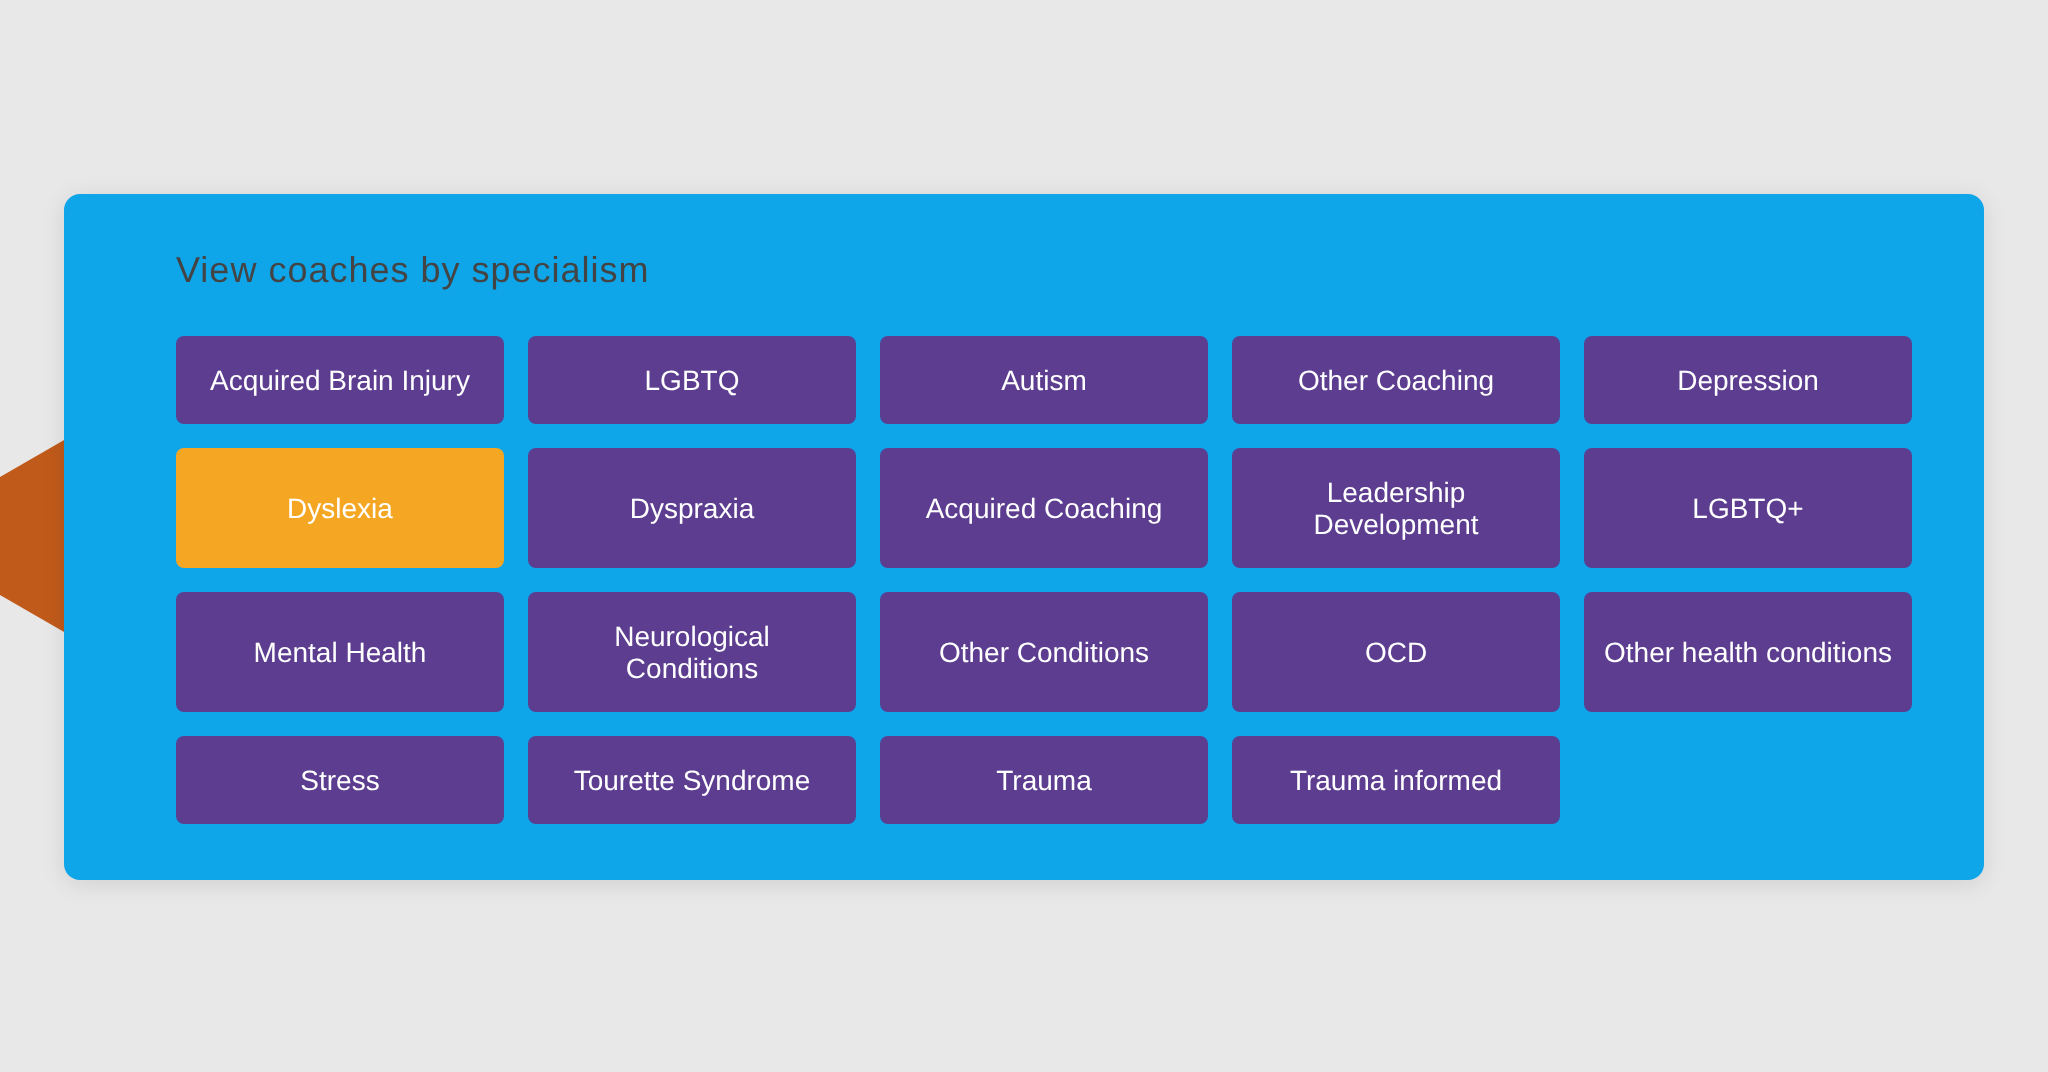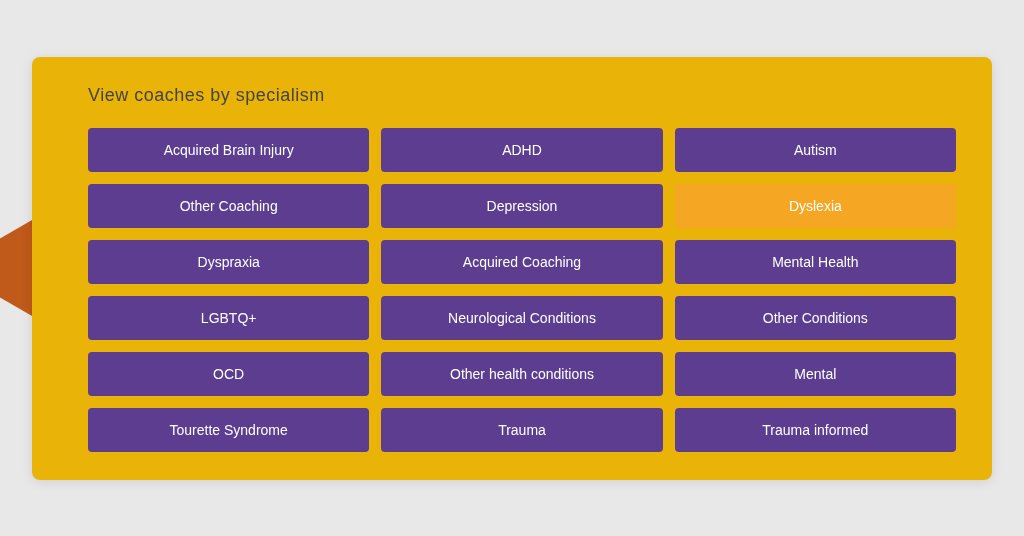--- a/index.html
+++ b/index.html
@@ -39,38 +39,38 @@
     }
 
     .hexagon-decoration svg {
       width: 100%;
       height: 100%;
     }
 
     .card {
       position: relative;
       z-index: 1;
-      background: #eab308;
+      background: #0ea5e9;
       border-radius: 8px;
       padding: 28px 36px 28px 56px;
       width: 1000px;
       box-shadow: 0 2px 12px rgba(0,0,0,0.1);
     }
 
     .card-title {
       font-size: 18px;
       color: #444;
       margin-bottom: 22px;
       letter-spacing: 0.5px;
       font-weight: 400;
     }
 
     .grid {
       display: grid;
-      grid-template-columns: repeat(3, 1fr);
+      grid-template-columns: repeat(5, 1fr);
       gap: 12px;
     }
 
     .spec-btn {
       background: #5c3d8f;
       color: #fff;
       border: none;
       border-radius: 4px;
       padding: 14px 10px;
       text-align: center;
@@ -95,32 +95,33 @@
       <polygon points="45,0 90,26 90,78 45,104 0,78 0,26" fill="#c05a1a"></polygon>
     </svg>
   </div>
 
   <div class="card">
     <h2 class="card-title">View coaches by specialism</h2>
 
     <div class="grid" id="specialism-grid">
 
     <button class="spec-btn">Acquired Brain Injury</button>
-        <button class="spec-btn">ADHD</button>
+        <button class="spec-btn">LGBTQ</button>
         <button class="spec-btn">Autism</button>
         <button class="spec-btn">Other Coaching</button>
         <button class="spec-btn">Depression</button>
         <button class="spec-btn active">Dyslexia</button>
         <button class="spec-btn">Dyspraxia</button>
         <button class="spec-btn">Acquired Coaching</button>
+        <button class="spec-btn">Leadership Development</button>
+        <button class="spec-btn">LGBTQ+</button>
         <button class="spec-btn">Mental Health</button>
-        <button class="spec-btn">LGBTQ+</button>
         <button class="spec-btn">Neurological Conditions</button>
         <button class="spec-btn">Other Conditions</button>
         <button class="spec-btn">OCD</button>
         <button class="spec-btn">Other health conditions</button>
-        <button class="spec-btn">Mental</button>
+        <button class="spec-btn">Stress</button>
         <button class="spec-btn">Tourette Syndrome</button>
         <button class="spec-btn">Trauma</button>
         <button class="spec-btn">Trauma informed</button>
       </div>
   </div>
 </div>
 
 </body></html>

